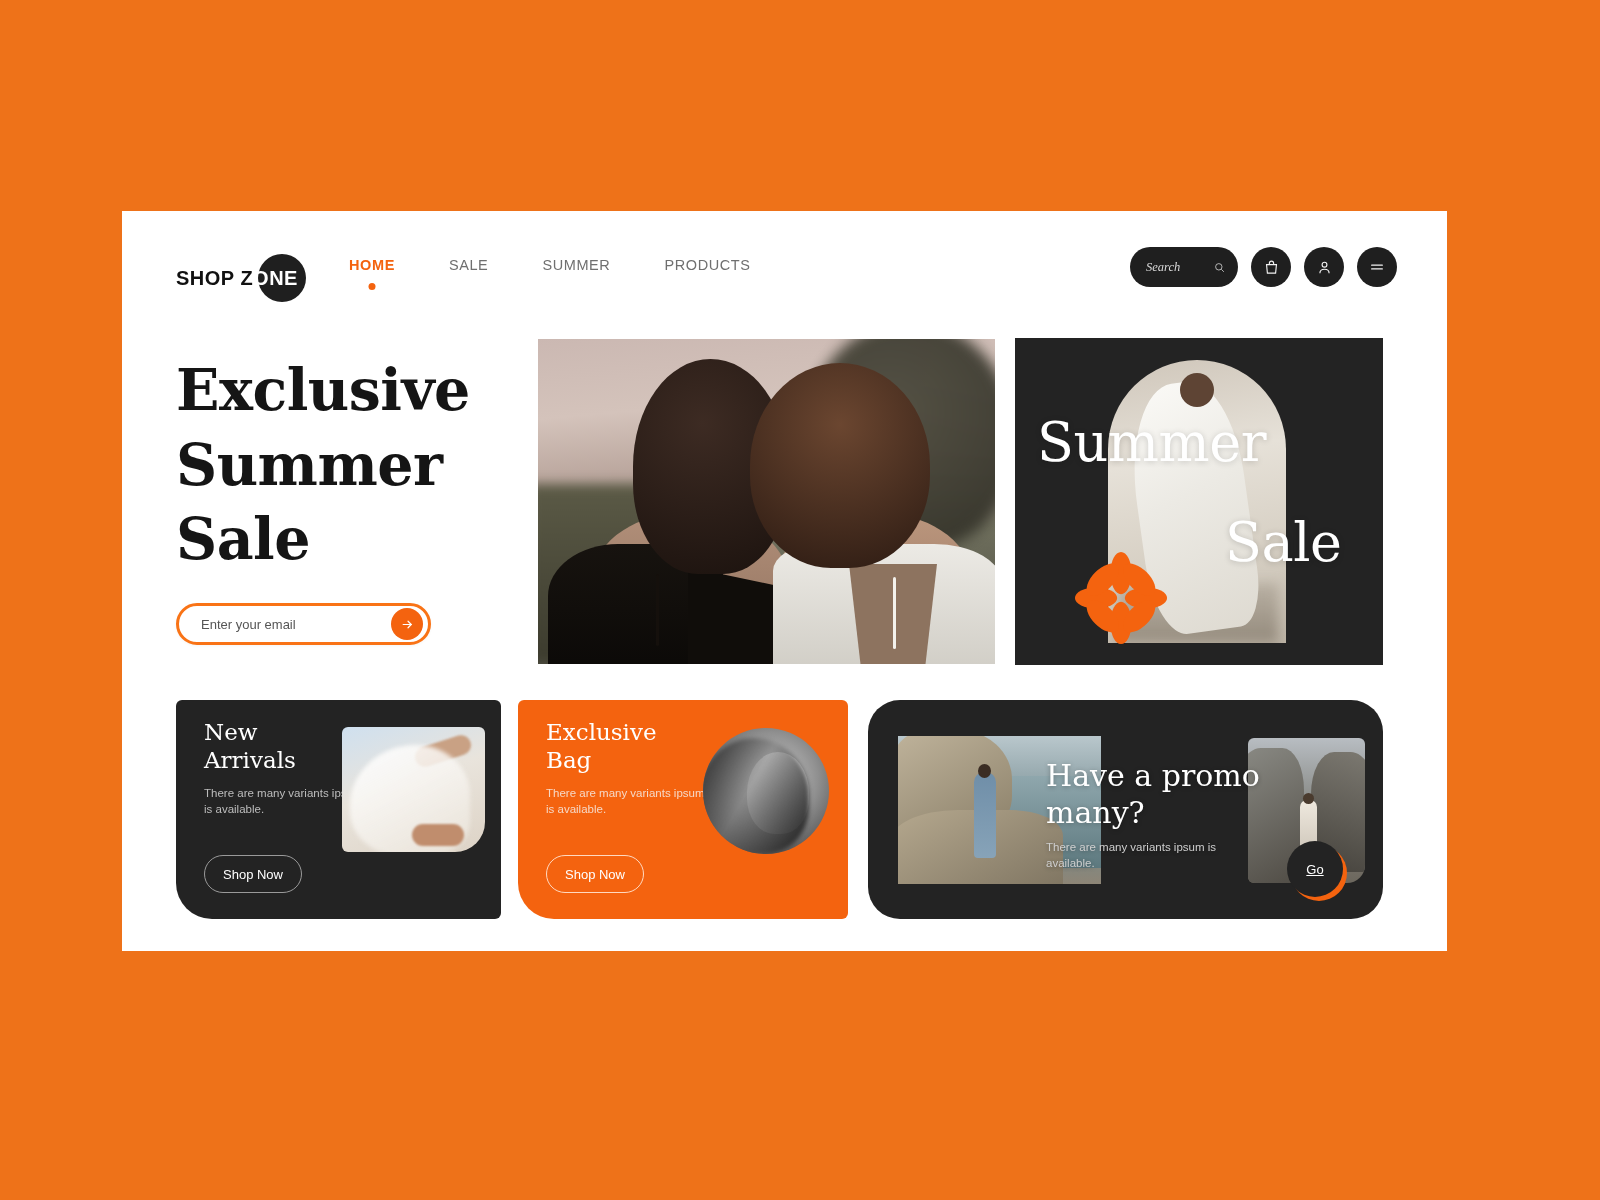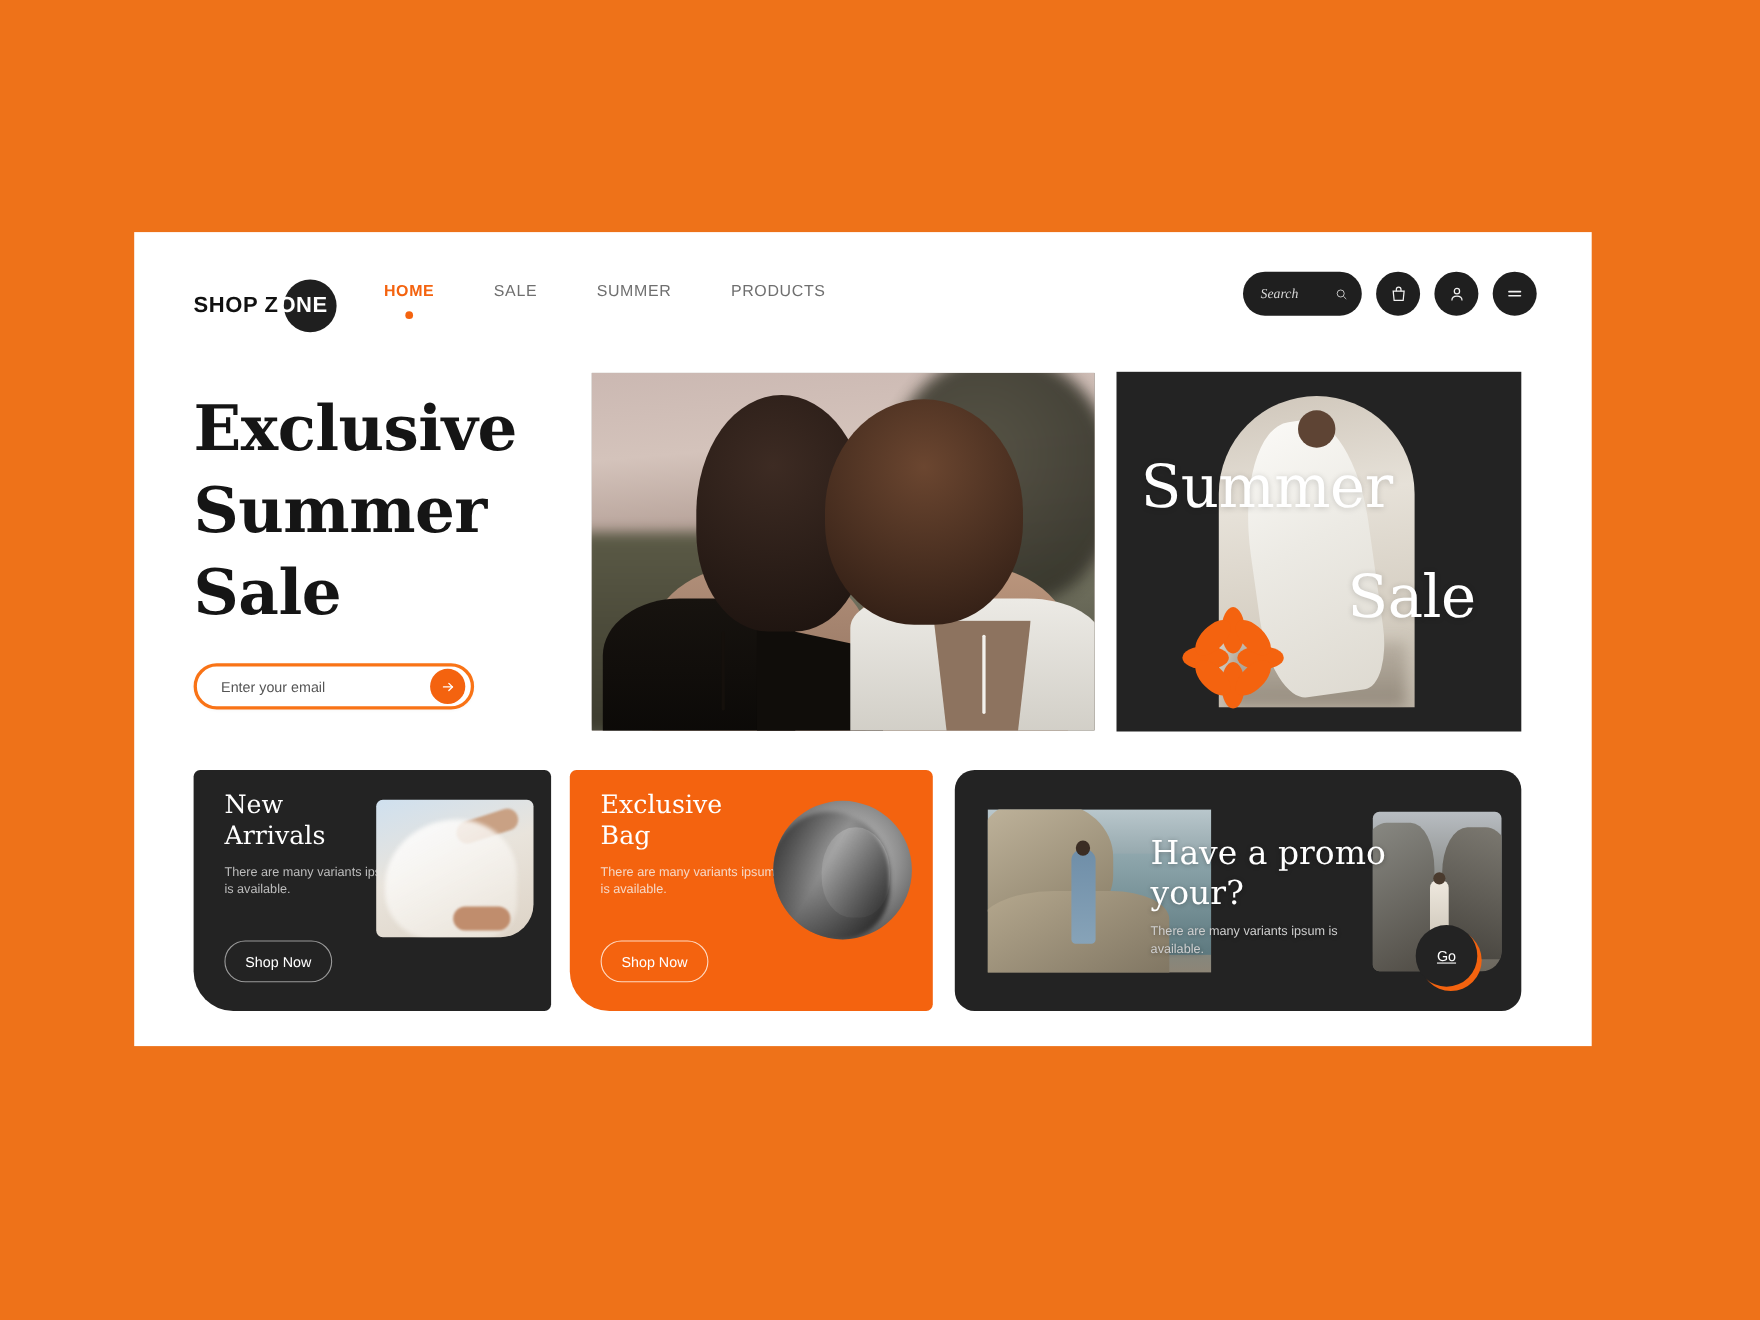--- a/index.html
+++ b/index.html
@@ -243,21 +243,21 @@
     position: absolute; left: 396px; top: 489px;
     width: 330px; height: 219px;
     background: #f4630f;
     border-radius: 6px 6px 6px 36px;
     overflow: hidden;
   }
   .card-promo {
     position: absolute; left: 746px; top: 489px;
     width: 515px; height: 219px;
     background: #232323;
-    border-radius: 18px;
+    border-radius: 32px;
     overflow: hidden;
   }
 
   .card-heading {
     position: absolute; left: 28px; top: 18px;
     font-family: "DejaVu Serif", "Liberation Serif", serif;
     font-size: 23px; line-height: 1.22; color: #ffffff;
     width: 170px;
   }
   .card-body {
@@ -566,21 +566,21 @@
       <div class="ppa-head"></div>
     </div>
     <div class="promo-photo-b">
       <div class="ppb-rockl"></div>
       <div class="ppb-rockr"></div>
       <div class="ppb-person"></div>
       <div class="ppb-head"></div>
     </div>
     <div class="promo-heading">
       <span>Have a promo</span><br>
-      <span>your?</span>
+      <span>many?</span>
     </div>
     <div class="promo-body">
       <span>There are many variants</span>
       <span>ipsum is available.</span>
     </div>
     <div class="go-wrap">
       <div class="go-ring"></div>
       <button class="go-btn">Go</button>
     </div>
   </div>

